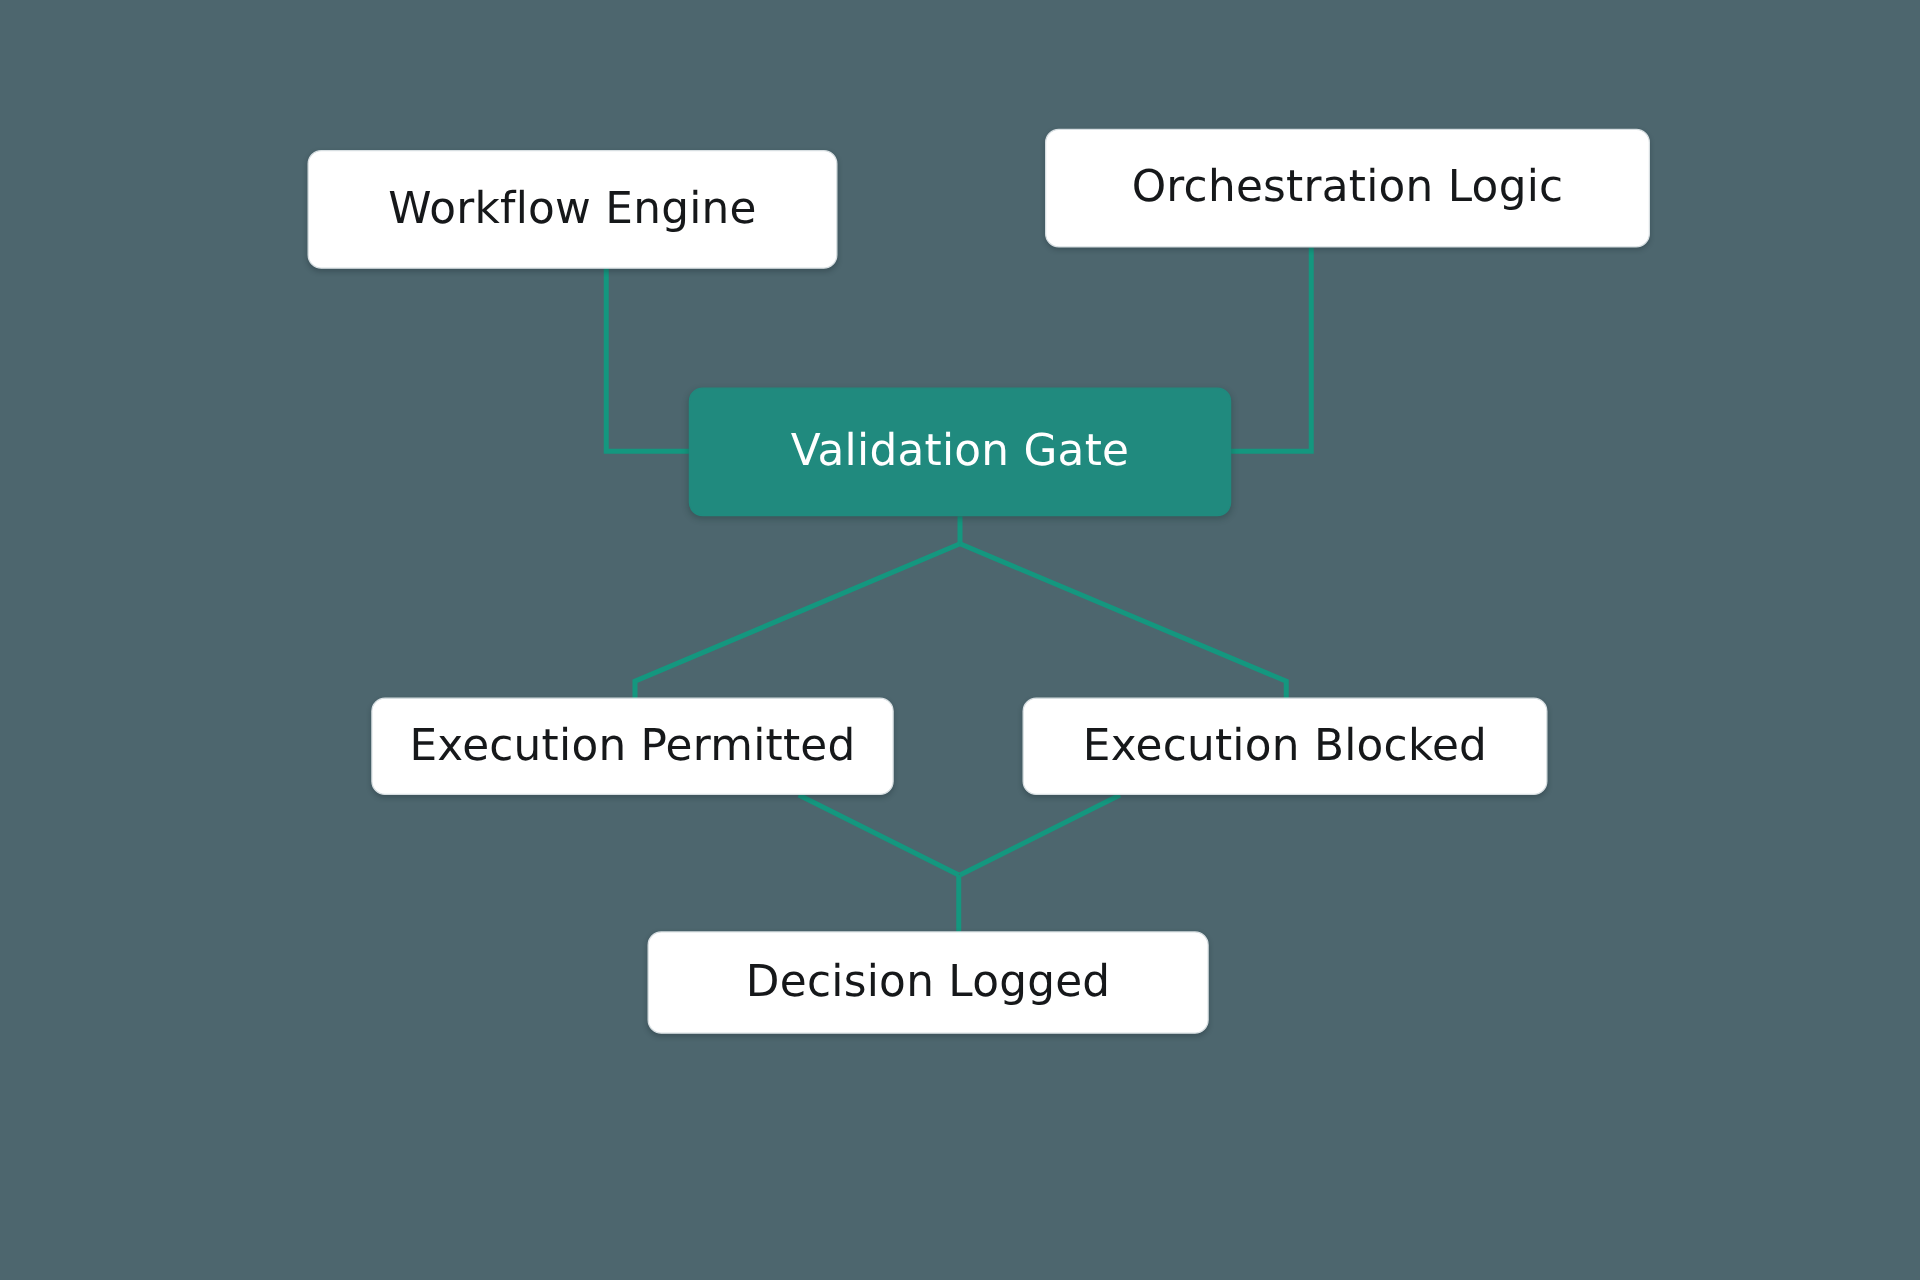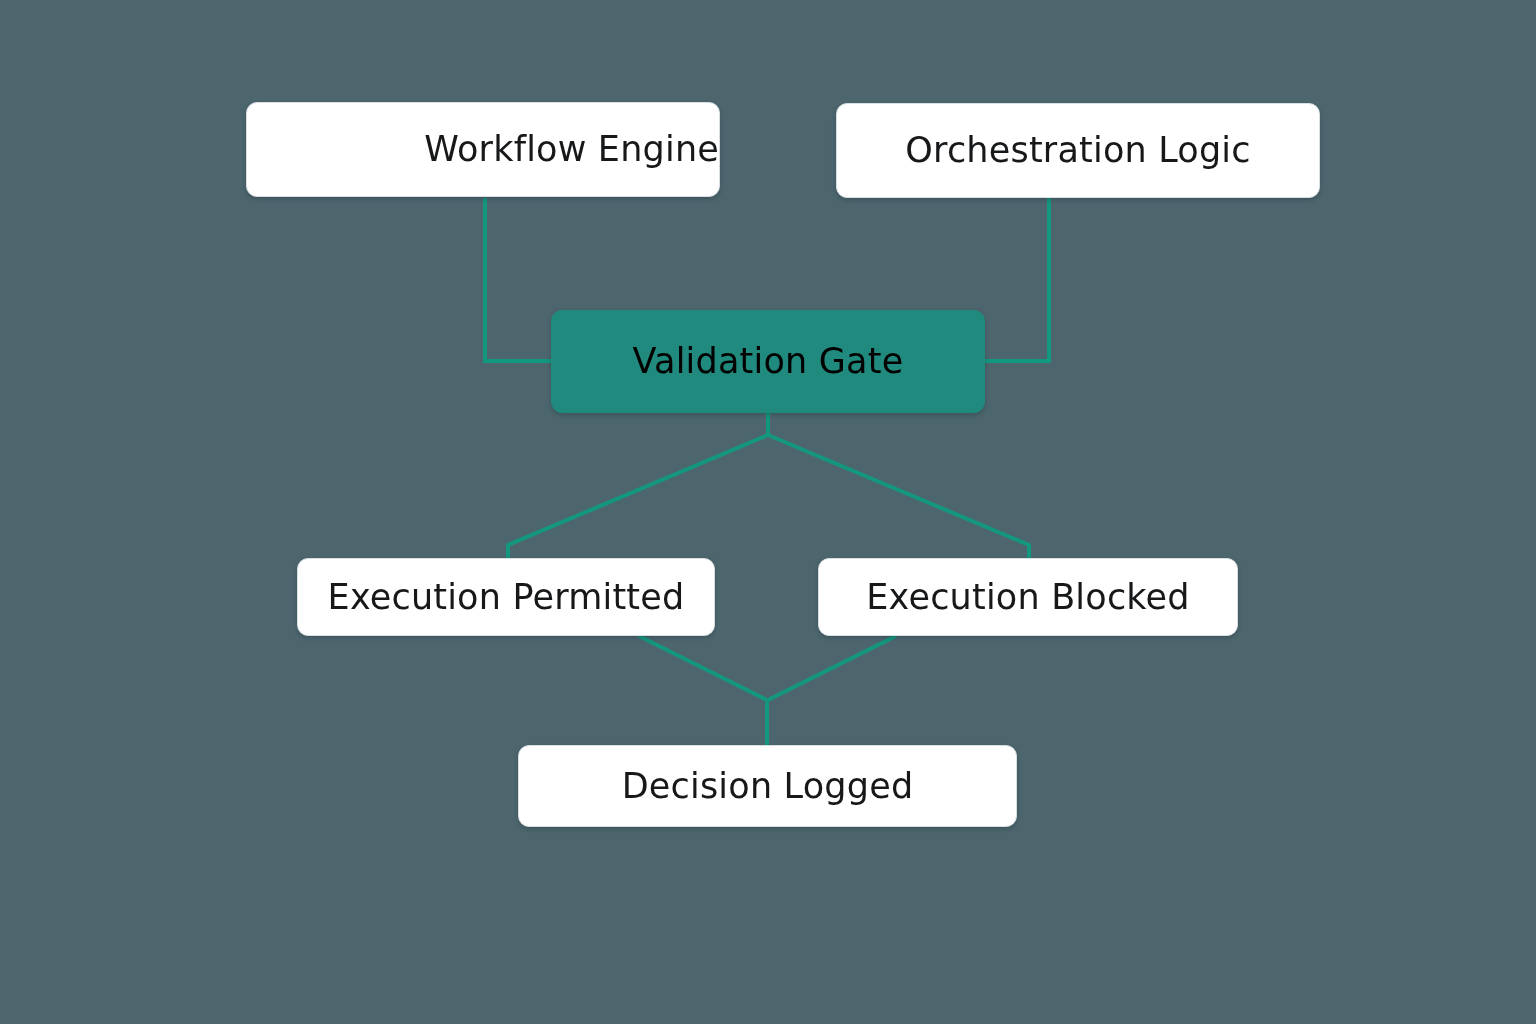--- a/index.html
+++ b/index.html
@@ -42,31 +42,31 @@
     letter-spacing: 0.2px;
     white-space: nowrap;
     line-height: 1;
   }
   .node.accent {
     background: #208a7e;
     border: 1px solid #208a7e;
     box-shadow: 0 2px 5px rgba(15,45,42,0.30);
   }
   .node.accent .label {
-    color: #000000;
+    color: #ffffff;
     text-align: right;
   }
 
   
-  #node-workflow-engine   { left: 246px;  top: 102px; width: 474px;  height: 95px; justify-content: flex-end; }
+  #node-workflow-engine   { left: 246px;  top: 120px; width: 424px;  height: 95px; }
   #node-orchestration     { left: 804px;  top: 103px; width: 484px;  height: 95px; margin-left: 32px; }
   #node-validation-gate   { left: 551px;  top: 310px; width: 434px;  height: 103px; }
   #node-exec-permitted    { left: 297px;  top: 558px; width: 418px;  height: 78px; }
   #node-exec-blocked      { left: 818px;  top: 558px; width: 420px;  height: 78px; }
-  #node-decision-logged   { left: 518px;  top: 745px; width: 499px;  height: 82px; }
+  #node-decision-logged   { left: 518px;  top: 745px; width: 449px;  height: 82px; }
 </style>
 </head>
 <body style="background: rgb(77, 102, 110);">
 
 <div id="stage" style="background: rgb(77, 102, 110);">
 
   <svg id="edges" viewBox="0 0 1536 1024" width="1536" height="1024" aria-hidden="true">
     <g fill="none" stroke="#14977f" stroke-width="4" stroke-linecap="butt" stroke-linejoin="miter">
 
       <path d="M 485 198 L 485 361 L 553 361"></path>

